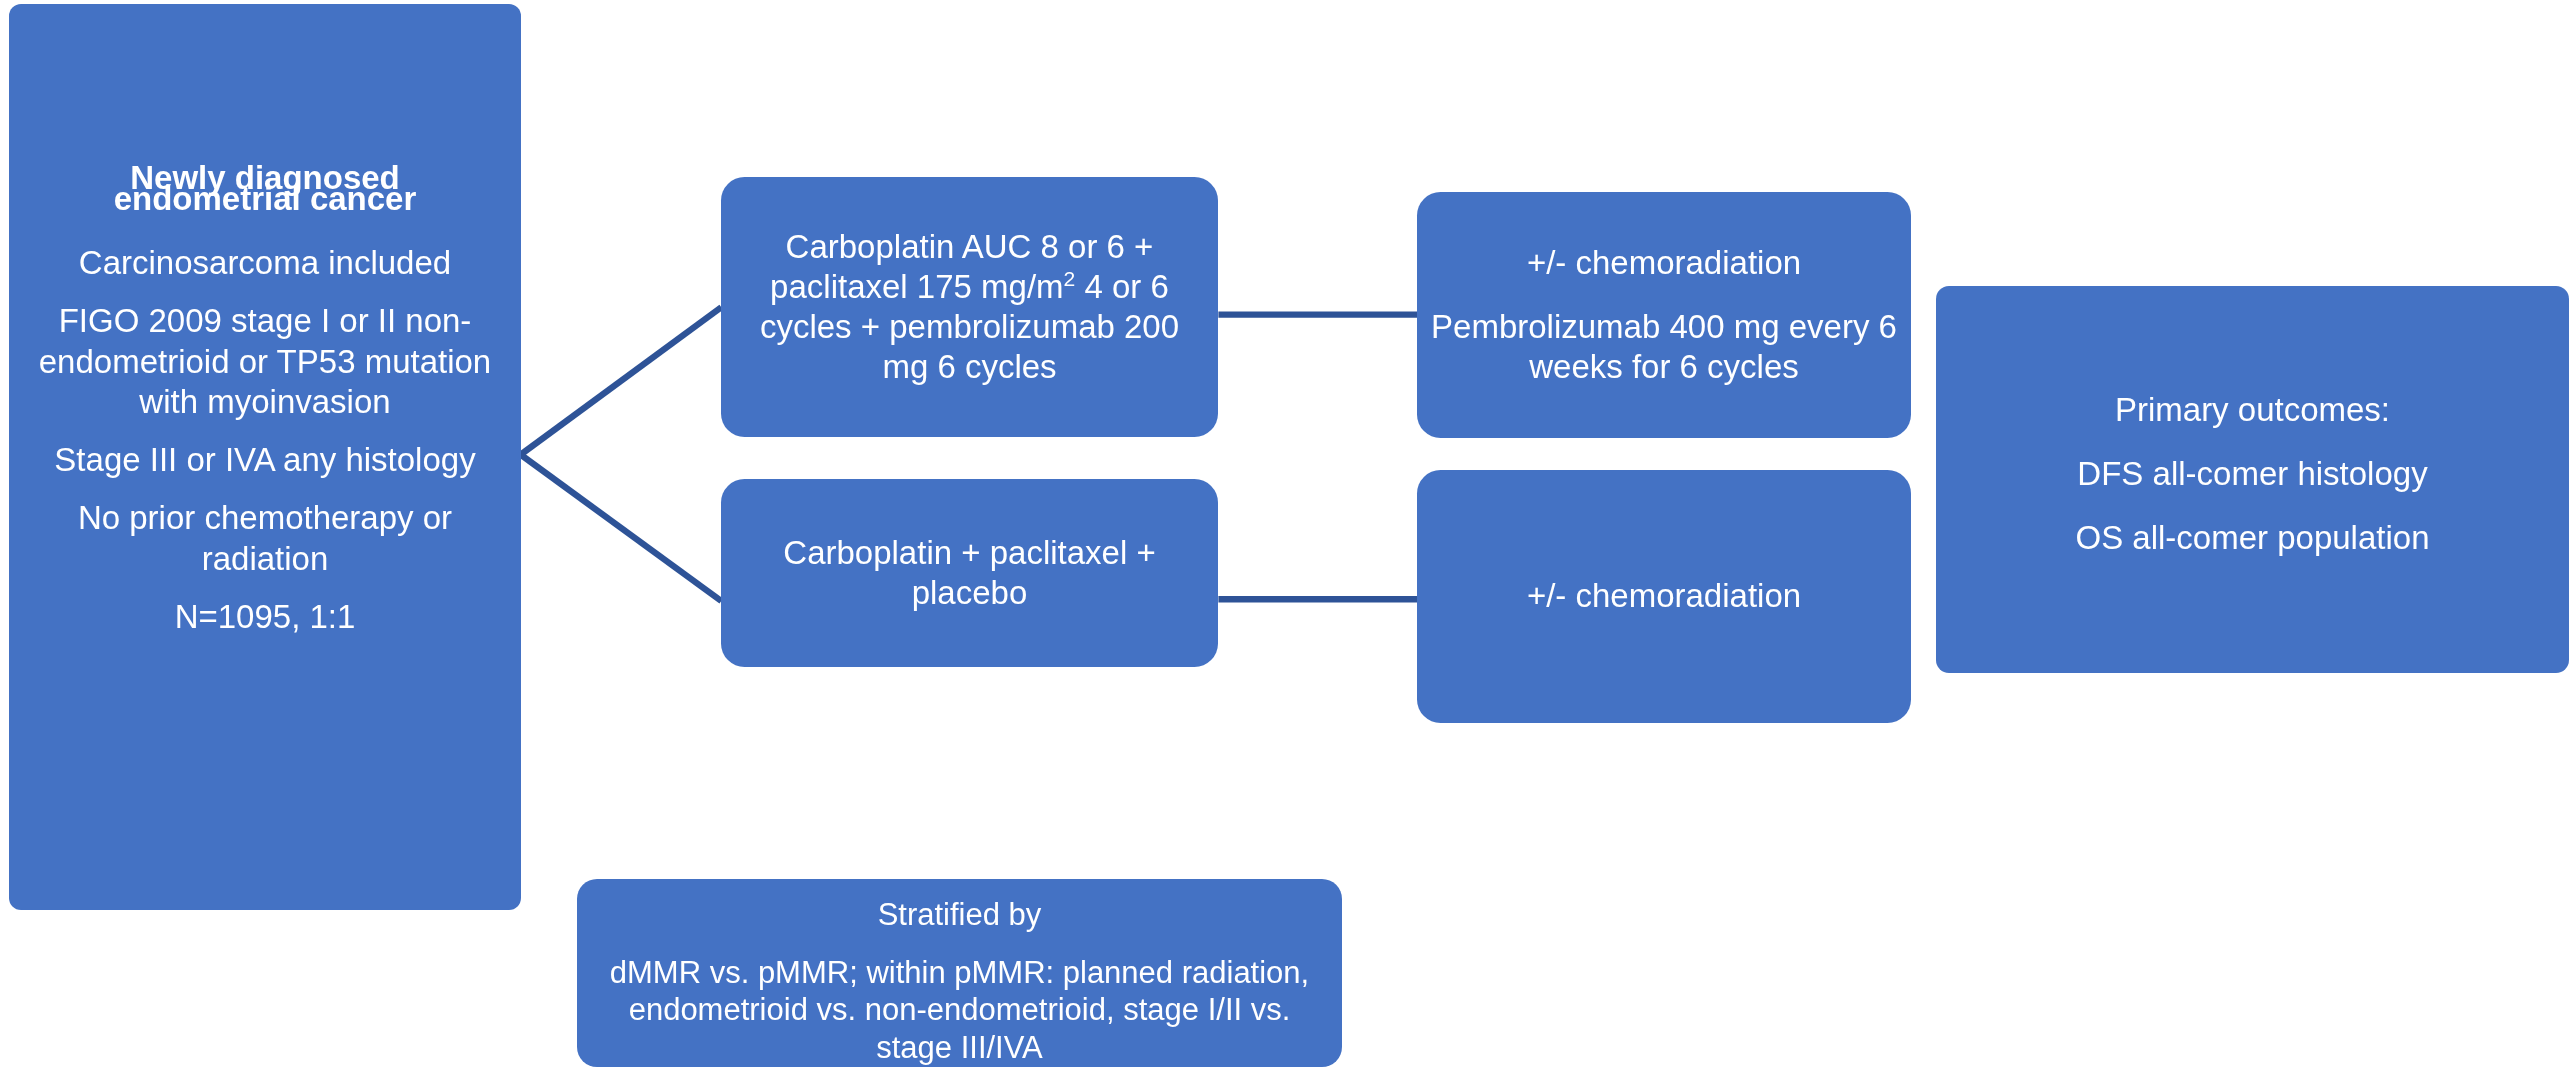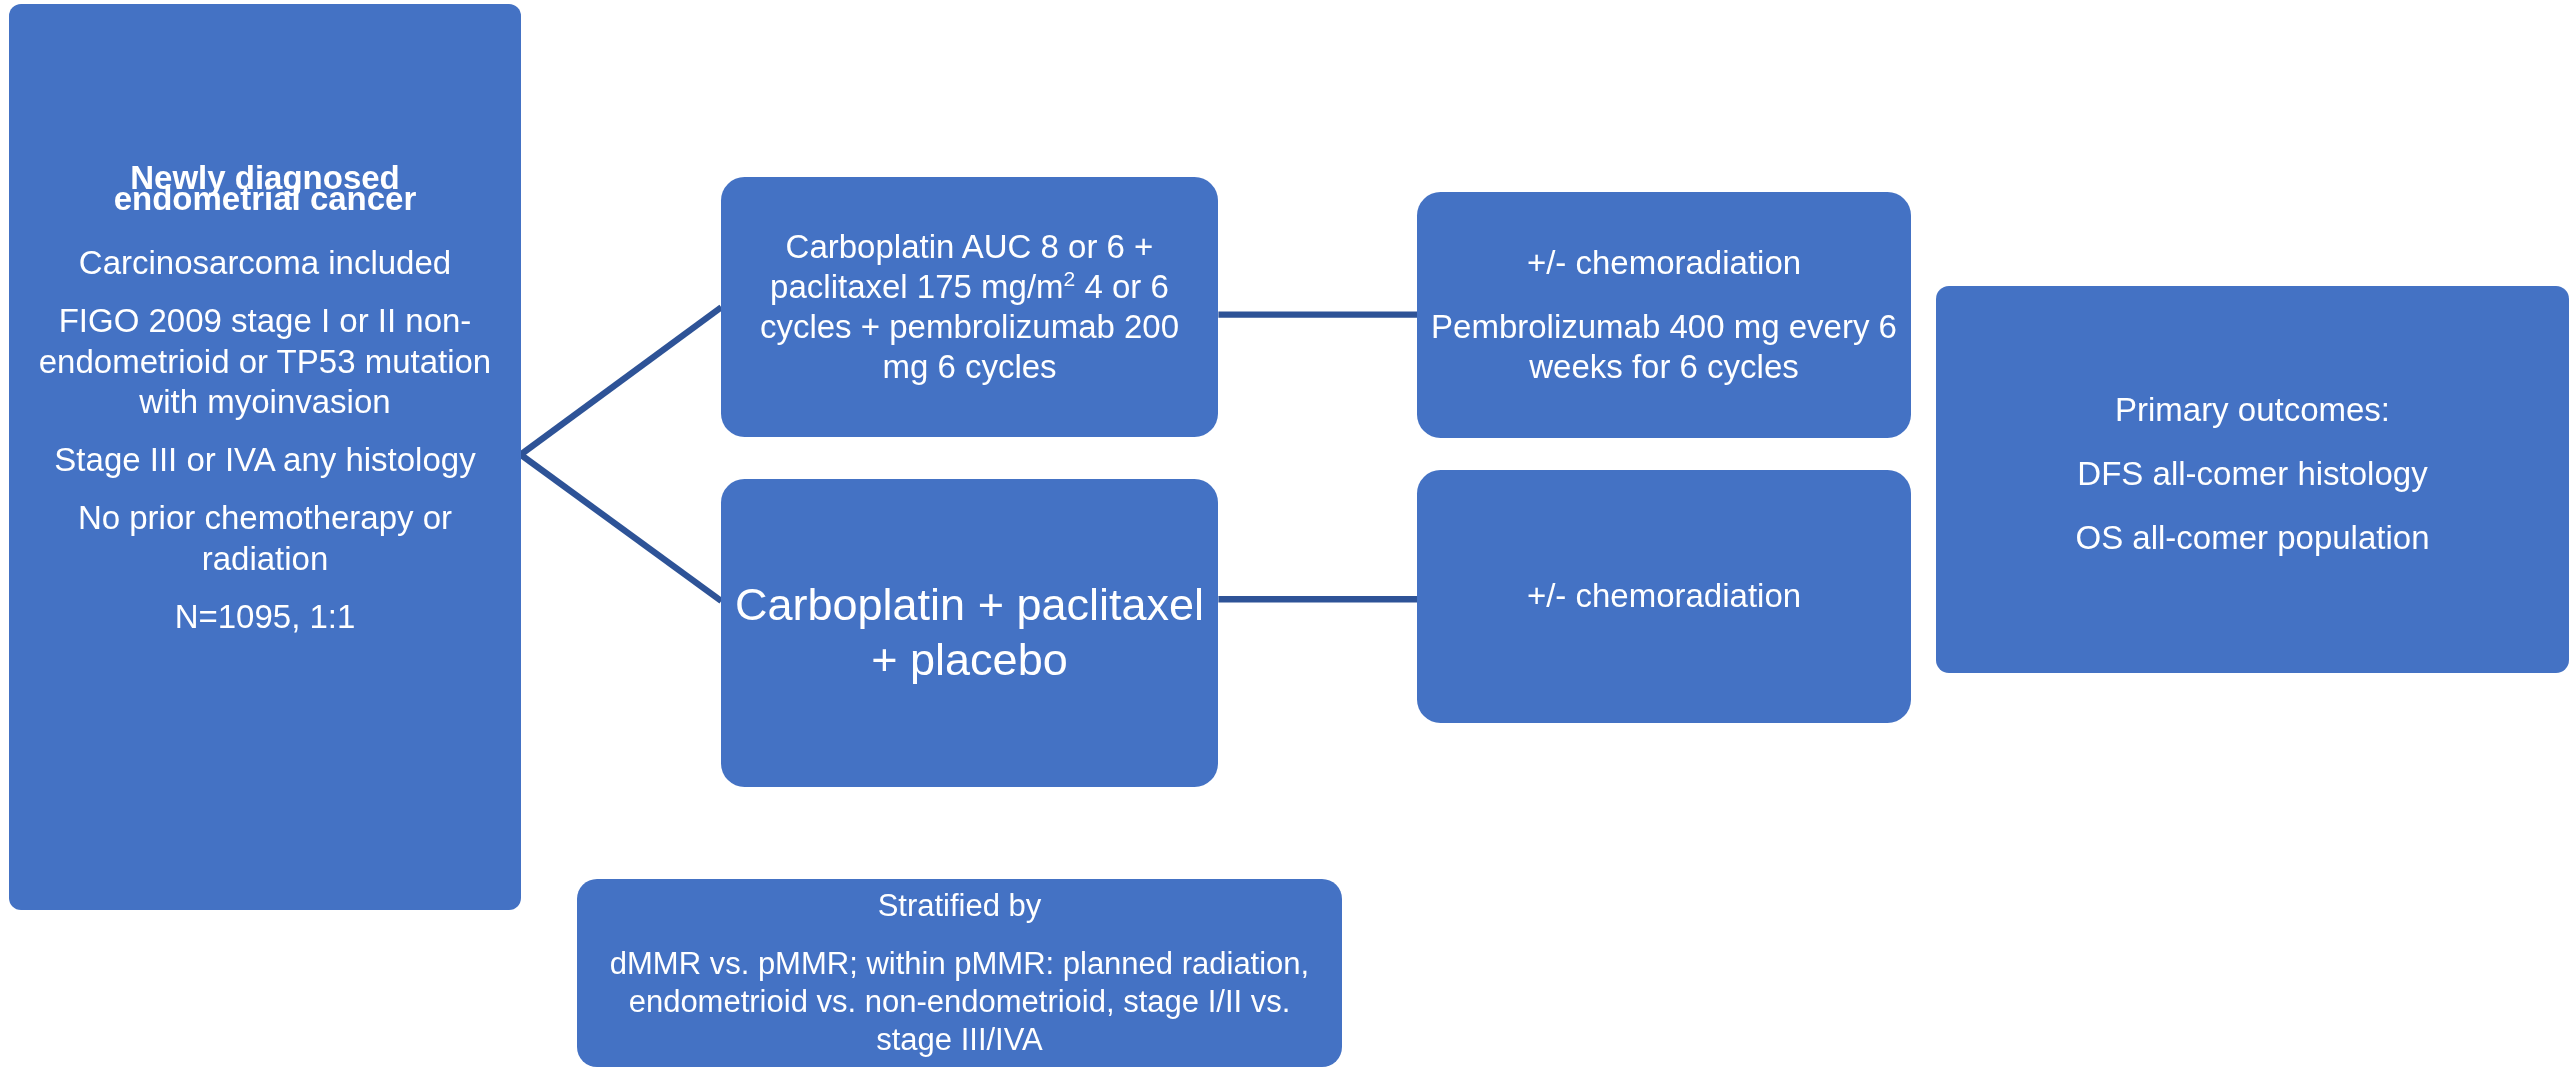--- a/index.html
+++ b/index.html
@@ -61,22 +61,22 @@
     width: 497px;
     height: 260px;
     font-size: 33px;
     padding: 0 14.5px;
   }
   
   #node-arm-b {
     left: 721px;
     top: 479px;
     width: 497px;
-    height: 308px;
-    font-size: 45px;
+    height: 188px;
+    font-size: 33px;
     padding: 0 12px;
   }
   
   #node-maintenance-a {
     left: 1417px;
     top: 192px;
     width: 494px;
     height: 246px;
     font-size: 33px;
     padding: 0 12.7px;
@@ -105,20 +105,21 @@
   #node-outcomes p:last-child { margin-bottom: 11px; }
   
   #node-stratification {
     left: 577px;
     top: 879px;
     width: 765px;
     height: 188px;
     border-radius: 20px;
     font-size: 31px;
     padding: 0 12.7px;
+    justify-content: flex-end;
   }
   #node-stratification .heading { margin-bottom: 20px; }
   
   #connectors {
     position: absolute;
     left: 0;
     top: 0;
     width: 2576px;
     height: 1081px;
     z-index: 1;

